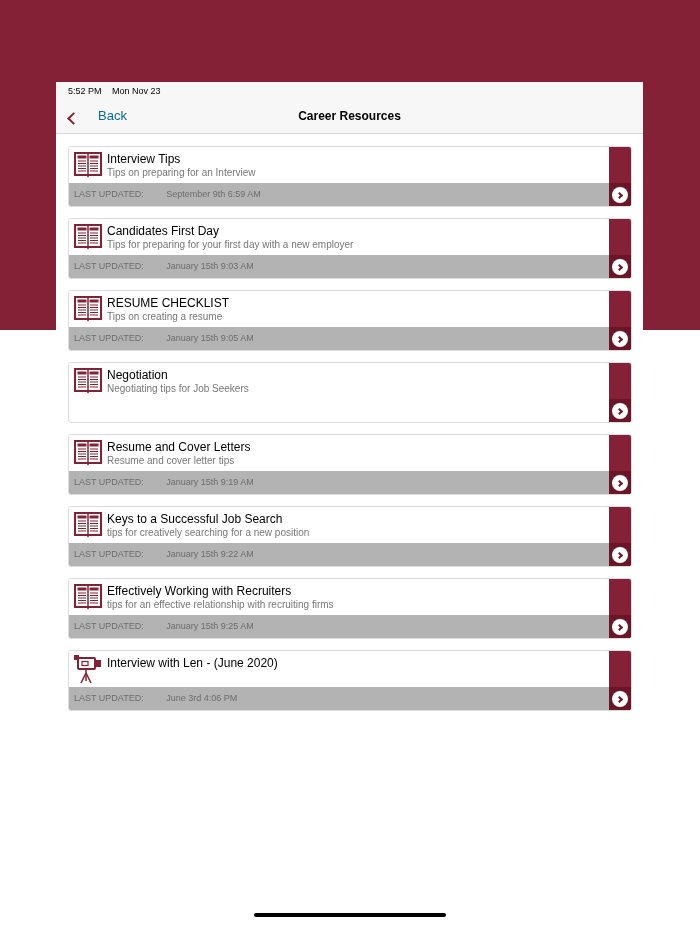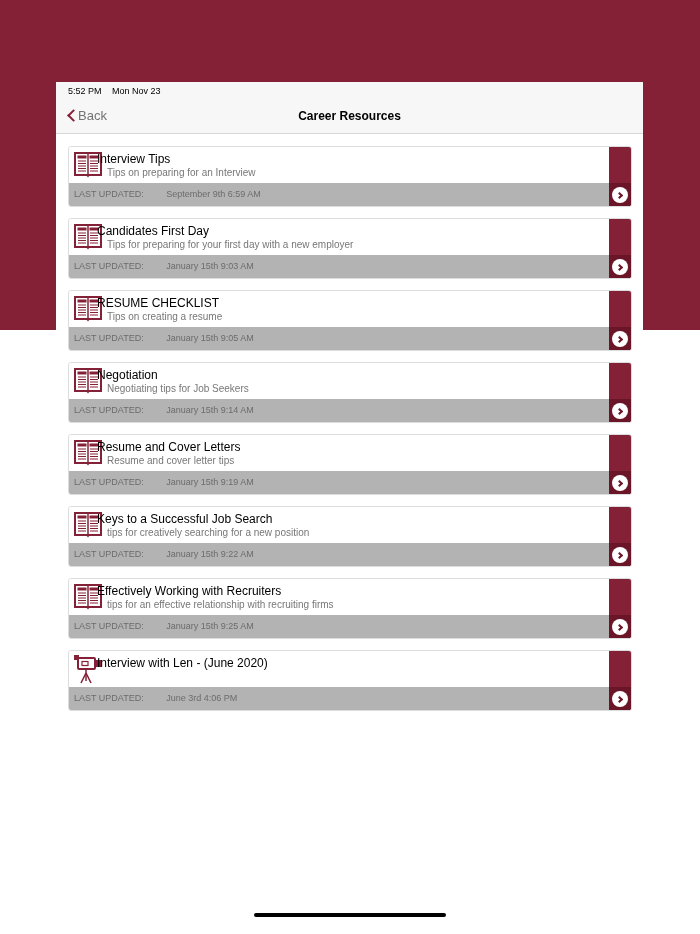--- a/index.html
+++ b/index.html
@@ -7,33 +7,33 @@
   .maroon-bg { position: absolute; left: 0; top: 0; width: 700px; height: 330px; background: #852136; }
   .device { position: absolute; left: 56px; top: 82px; width: 587px; height: 852px; background: #ffffff; }
   .status-bar { position: relative; height: 18px; background: #f7f7f7; font-size: 9px; color: #000; padding-left: 16px; }
   .status-left { position: absolute; left: 12px; top: 4px; }
   .status-left span { margin-right: 8px; }
   .status-right { position: absolute; right: 12px; top: 16px; display: flex; align-items: flex-end; gap: 15px; }
   .battery { width: 17px; height: 8px; border: 1px solid #000; border-radius: 2px; position: relative; padding: 1px; }
   .battery::after { content: ""; position: absolute; right: -3px; top: 2px; width: 1.5px; height: 3px; background: #000; border-radius: 0 1px 1px 0; }
   .battery-fill { width: 100%; height: 100%; background: #000; border-radius: 1px; }
   .nav-bar { position: relative; height: 34px; background: #f7f7f7; border-bottom: 1px solid #d8d8d8; }
-  .back-btn { position: absolute; left: 10px; top: 8px; color: #737373; font-size: 13px; display: flex; align-items: center; gap: 0; cursor: pointer; }
+  .back-btn { position: absolute; left: 10px; top: 8px; color: #0369a1; font-size: 13px; display: flex; align-items: flex-end; gap: 20px; cursor: pointer; }
   .chev { width: 9px; height: 9px; border-left: 2px solid #852136; border-bottom: 2px solid #852136; transform: rotate(45deg); margin-left: 3px; }
   .nav-title { position: absolute; left: 0; right: 0; top: 9px; text-align: center; font-size: 12px; font-weight: bold; color: #000000; }
   .list { position: absolute; left: 12px; top: 64px; width: 564px; }
   .card { position: relative; height: 61px; margin-bottom: 11px; border: 1px solid #dcdcdc; border-radius: 3px; overflow: hidden; background: #fff; cursor: pointer; }
   .card-top { position: absolute; left: 0; top: 0; right: 22px; height: 37px; background: #fff; }
   .card-bottom { position: absolute; left: 0; bottom: 0; right: 22px; height: 23px; background: #b3b3b3; }
   .card-side { position: absolute; right: 0; top: 0; width: 22px; height: 100%; background: #852136; }
   .card-side .dark { position: absolute; left: 0; bottom: 0; width: 22px; height: 23px; background: #6a1628; }
   .arrow-btn { position: absolute; left: 3px; bottom: 3px; width: 16px; height: 16px; border-radius: 50%; background: #fff; display: flex; align-items: center; justify-content: center; }
   .arrow-btn .a { width: 5px; height: 5px; border-right: 2px solid #6a1628; border-top: 2px solid #6a1628; transform: rotate(45deg); margin-left: -2px; }
   .icon { position: absolute; left: 5px; top: 5px; width: 28px; height: 26px; }
-  .title { position: absolute; left: 28px; top: 5px; font-size: 12px; color: #000; white-space: nowrap; }
+  .title { position: absolute; left: 38px; top: 5px; font-size: 12px; color: #000; white-space: nowrap; }
   .subtitle { position: absolute; left: 38px; top: 20px; font-size: 10px; color: #777; white-space: nowrap; }
   .updated { position: absolute; left: 5px; top: 6px; font-size: 9px; color: #6c6c6c; white-space: nowrap; }
   .updated .lbl { margin-right: 20px; }
   .home-indicator { position: absolute; left: 254px; top: 913px; width: 192px; height: 4px; border-radius: 2px; background: #000; }
 </style>
 </head>
 <body>
 
 <div class="maroon-bg"></div>
 
@@ -196,26 +196,20 @@
                 <line x1="16" y1="14" x2="24" y2="14"></line>
                 <line x1="16" y1="16.5" x2="24" y2="16.5"></line>
                 <line x1="16" y1="19" x2="24" y2="19"></line>
               </g>
               <line x1="14" y1="2" x2="14" y2="23" stroke="#852136" stroke-width="1.5"></line>
               <path d="M12 23 L14 25.5 L16 23 Z" fill="#852136"></path>
             </svg></span>
       <div class="title">Negotiation</div>
       <div class="subtitle">Negotiating tips for Job Seekers</div>
     </div>
-    <div class="card-bottom">
-      <div class="updated">
-        <span class="lbl">LAST UPDATED:</span>
-        <span class="val">January 15th 9:14 AM</span>
-      </div>
-    </div>
     <div class="card-side">
       <div class="dark">
         <div class="arrow-btn">
               <span class="a"></span>
             </div>
       </div>
     </div>
   </div>
       <div class="card">
     <div class="card-top">

